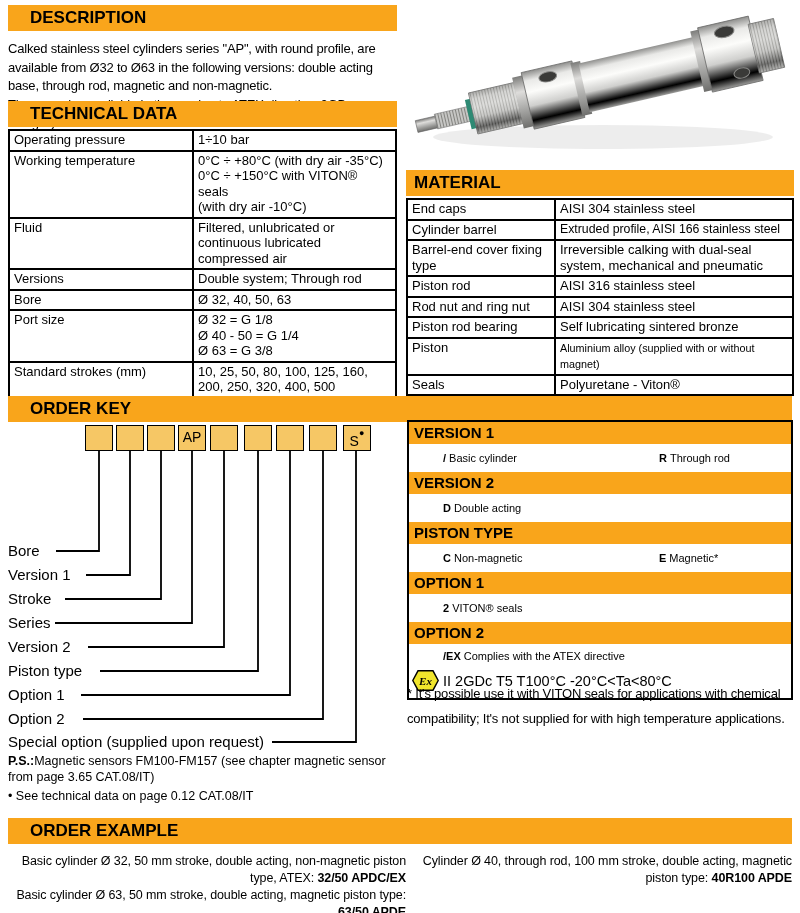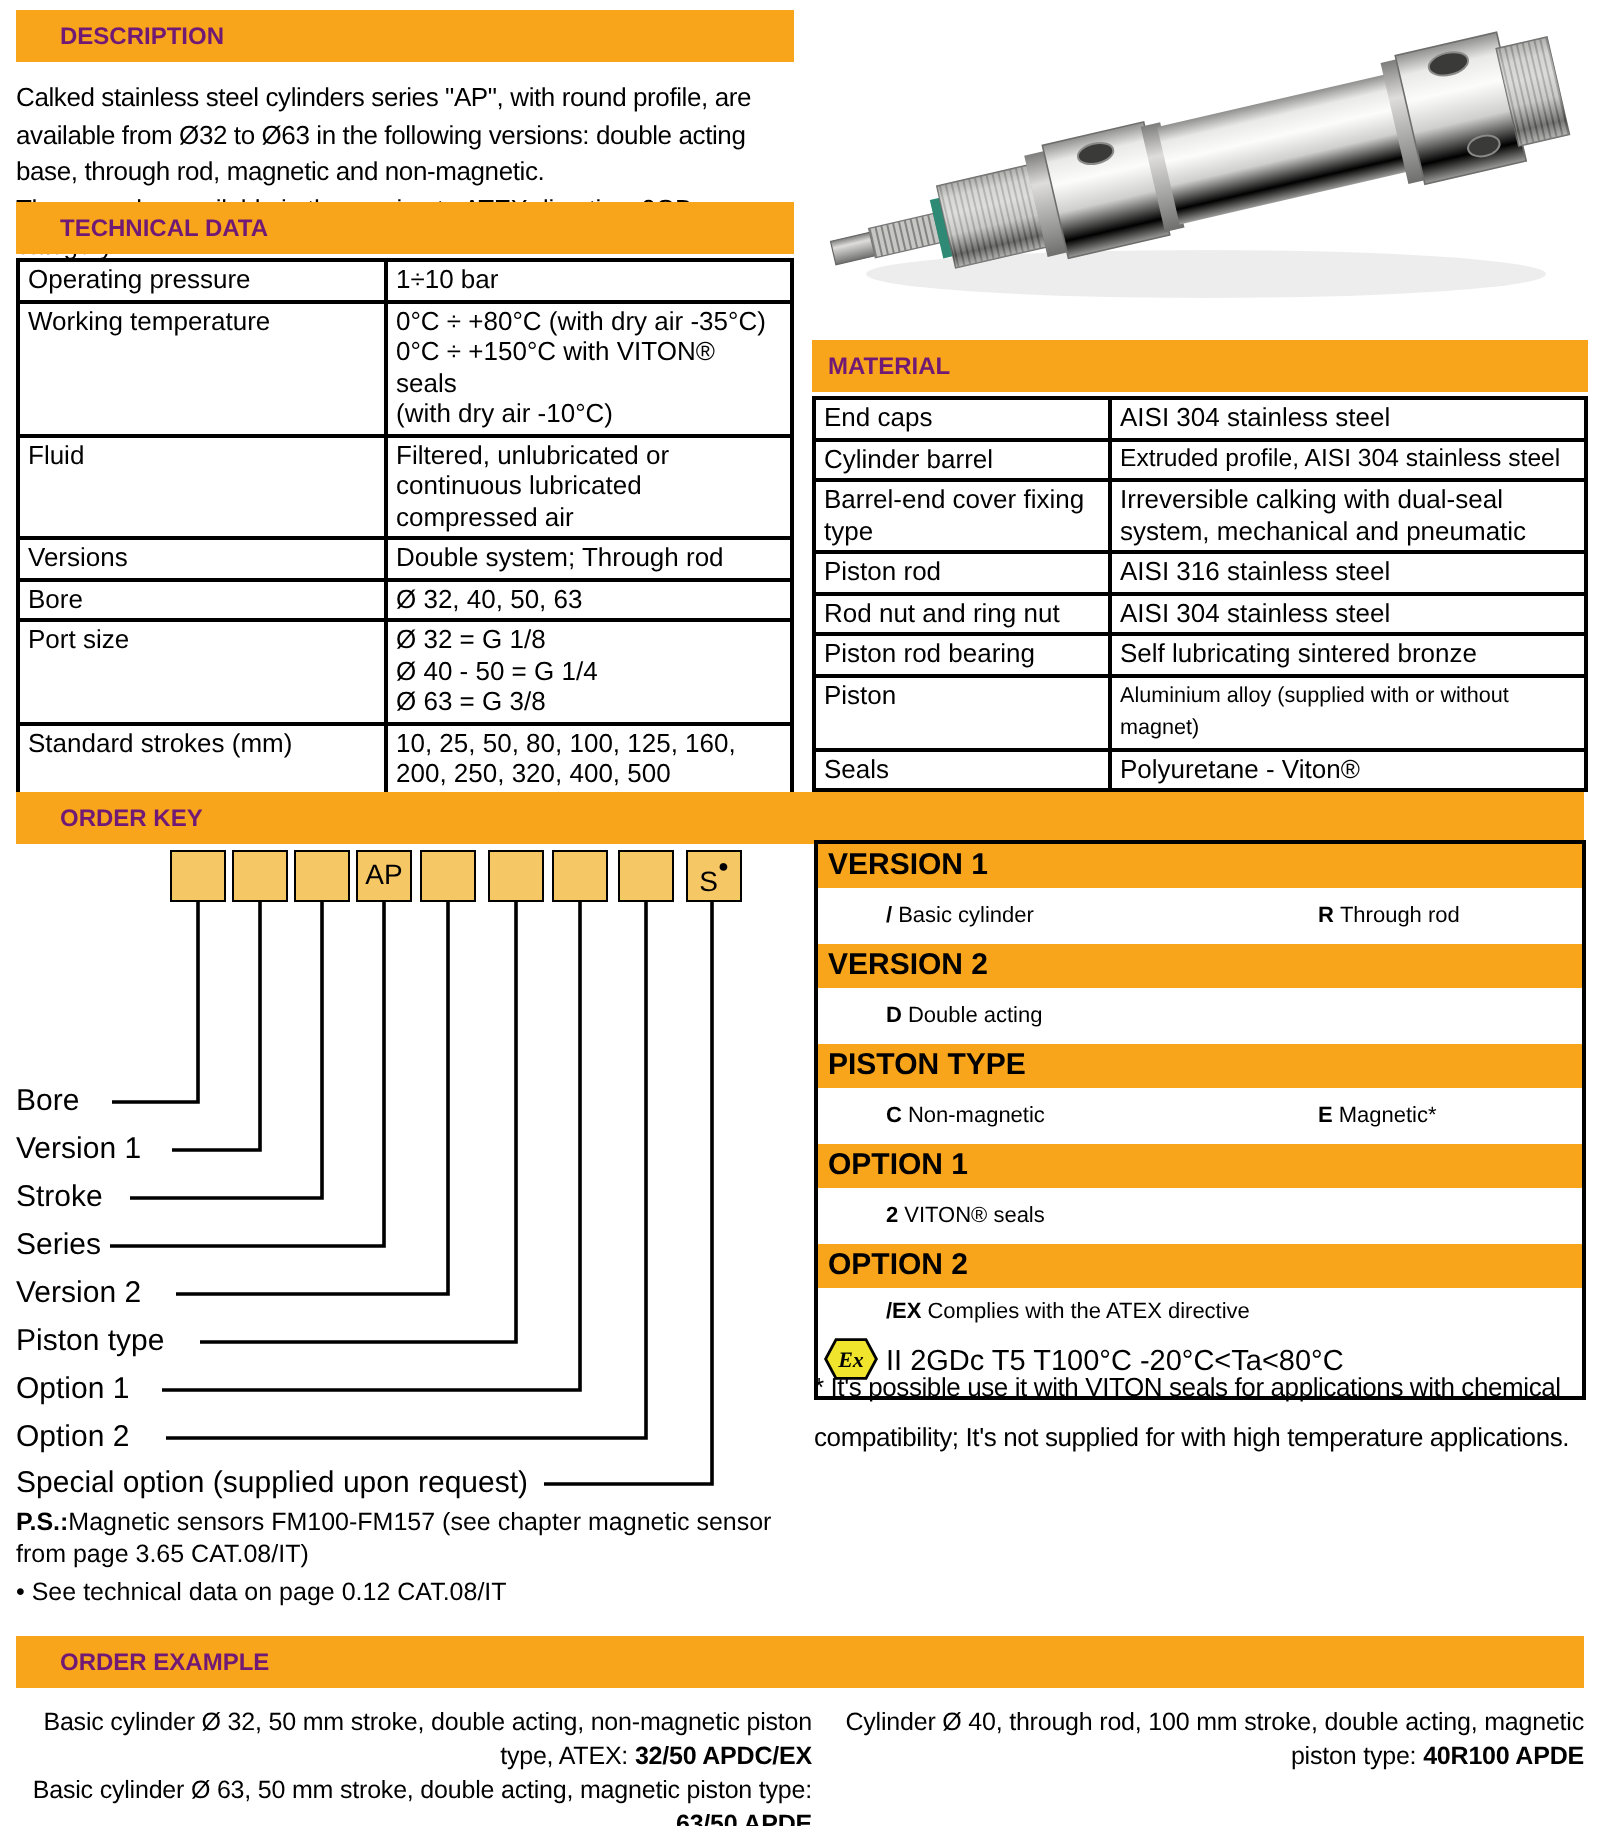--- a/index.html
+++ b/index.html
@@ -4,22 +4,22 @@
 <style>
   * { margin:0; padding:0; box-sizing:border-box; }
   html,body { background:#fff; }
   body {
     width:800px; height:913px; position:relative;
     font-family:"Liberation Sans", sans-serif; color:#000;
     overflow:hidden;
   }
   .abs { position:absolute; }
   .bar {
-    background:#F9A51B; color:#701a75; font-weight:bold;
-    font-size:12px; line-height:20px; padding:3px 0 3px 22px; height:26px;
+    background:#F9A51B; color:#000000; font-weight:bold;
+    font-size:17px; line-height:20px; padding:3px 0 3px 22px; height:26px;
   }
   .bar.tight { padding-left:8px; }
 
   
   #desc { left:8px; top:5px; width:389px; }
   #desc p { margin-top:9px; font-size:13px; line-height:18.5px; letter-spacing:-0.2px; white-space:pre-line; }
 
   #tech { left:8px; top:101px; width:389px; }
   #tech table { margin-top:2px; }
 
@@ -177,21 +177,21 @@
 <div class="abs" id="material">
   <div class="bar tight">MATERIAL</div>
   <table>
     <tbody>
         <tr>
       <td class="lab">End caps</td>
       <td>AISI 304 stainless steel</td>
     </tr>
     <tr>
       <td class="lab">Cylinder barrel</td>
-      <td class="fit">Extruded profile, AISI 304 stainless steel</td>
+      <td class="fit">Extruded profile, AISI 166 stainless steel</td>
     </tr>
     <tr>
       <td class="lab">Barrel-end cover fixing type</td>
       <td>Irreversible calking with dual-seal system, mechanical and pneumatic</td>
     </tr>
     <tr>
       <td class="lab">Piston rod</td>
       <td>AISI 316 stainless steel</td>
     </tr>
     <tr>

